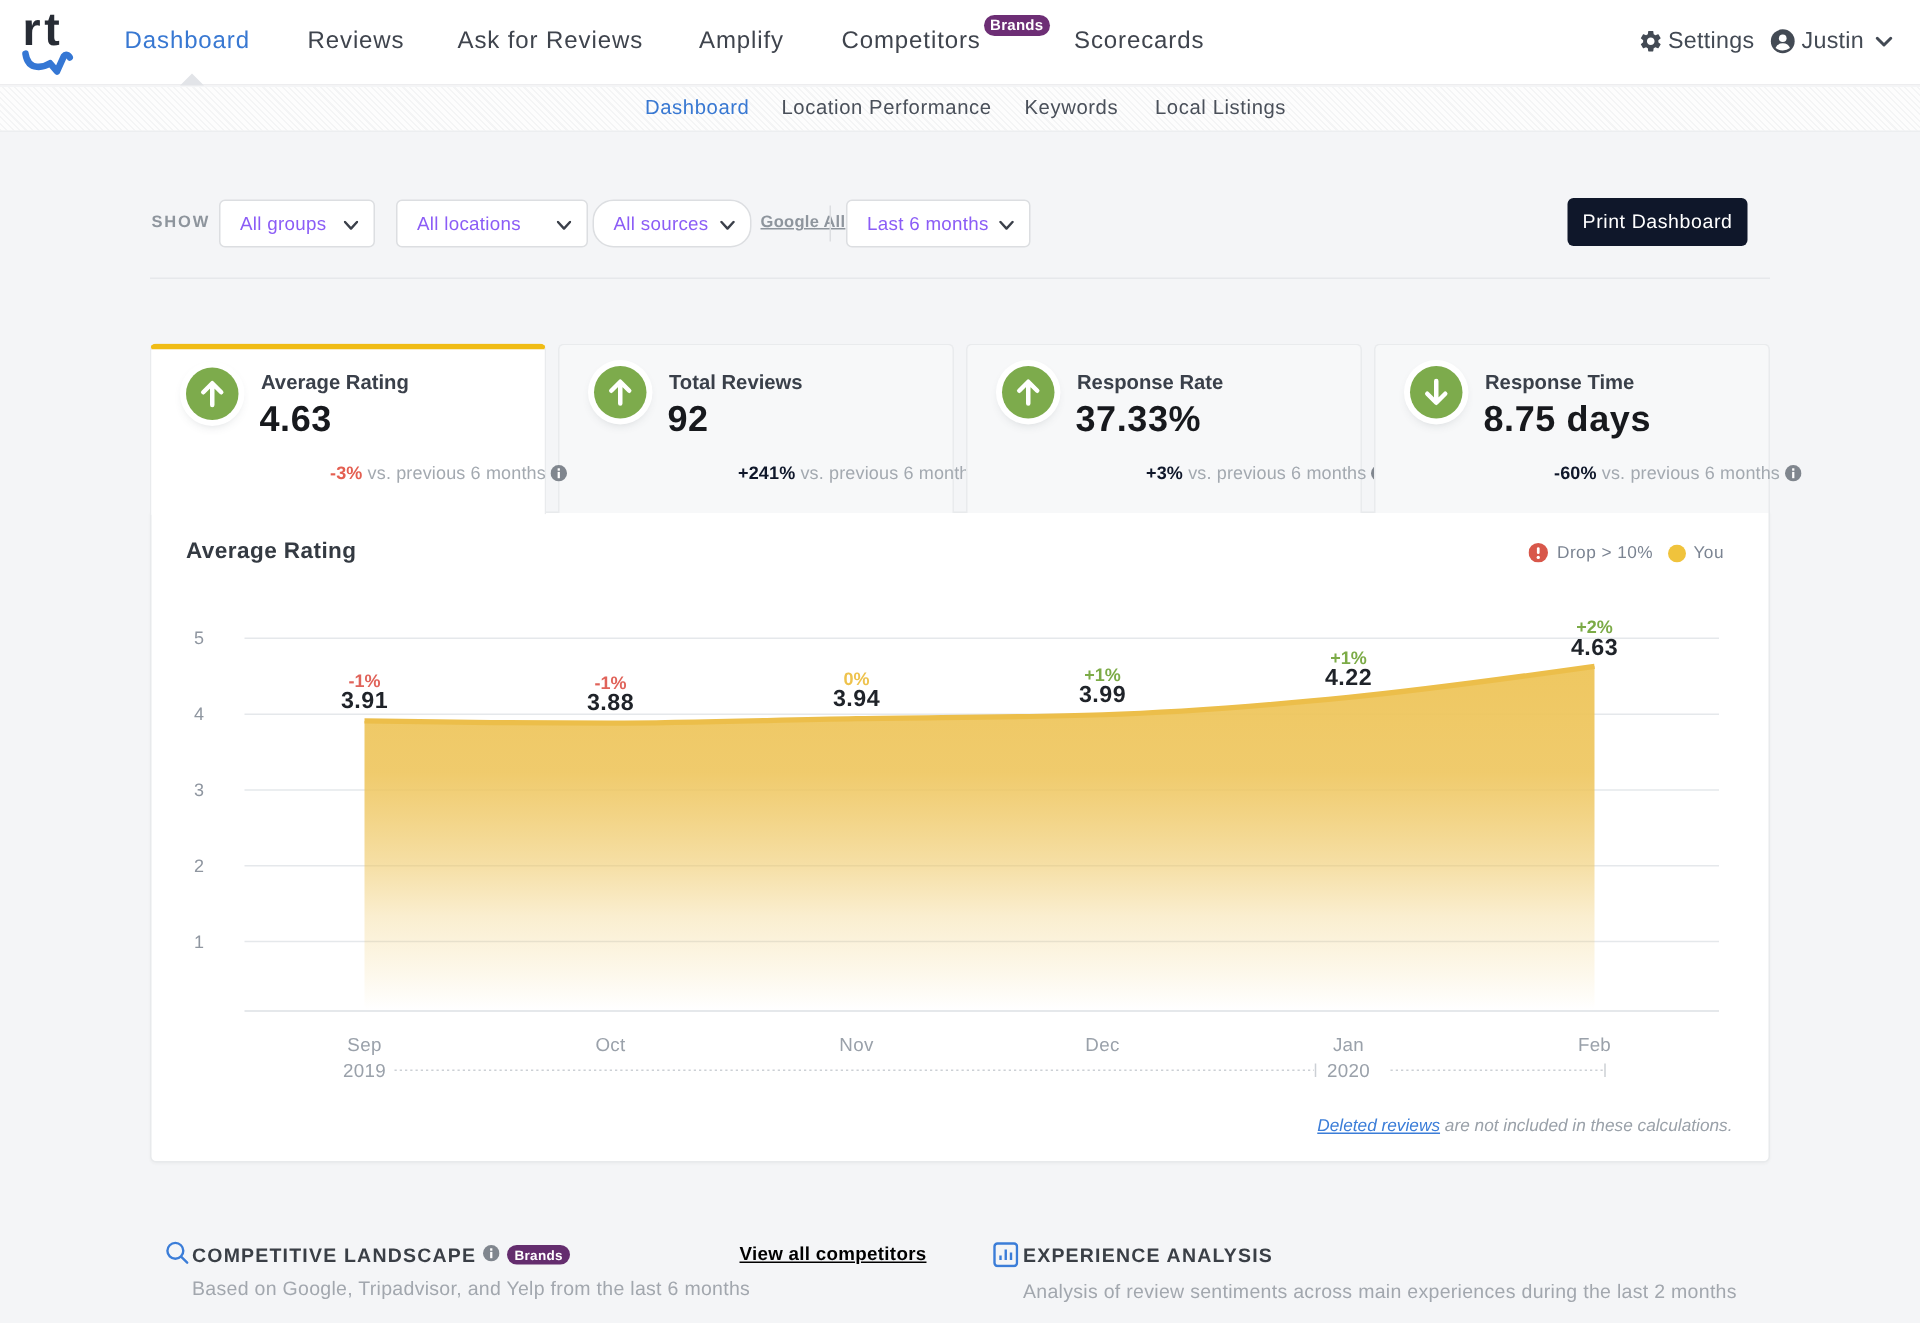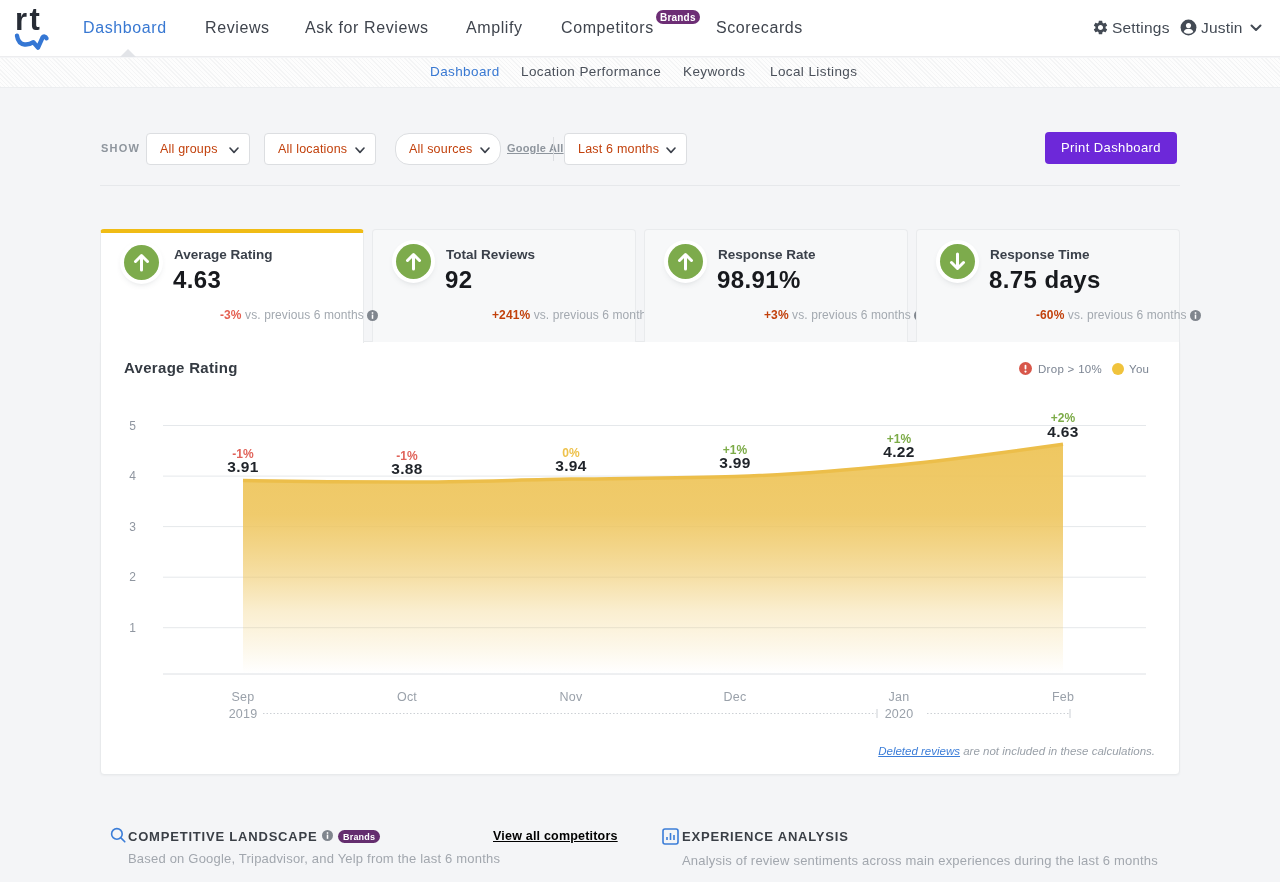--- a/index.html
+++ b/index.html
@@ -13,39 +13,39 @@
 .badge { position:absolute; background:#6d2e75; color:#fff; font-size:10px; font-weight:bold; letter-spacing:0.2px; border-radius:8px; padding:2px 4px 1px; }
 
 .subnav { position:absolute; left:0; top:58px; width:1280px; height:30px;
   background:#fdfdfd;
   background-image:repeating-linear-gradient(45deg, rgba(125,135,145,0.07) 0px, rgba(125,135,145,0.07) 1px, rgba(255,255,255,0) 1px, rgba(255,255,255,0) 3px);
   border-bottom:1px solid #eceef0; }
 .subitem { position:absolute; top:64px; font-size:13.5px; color:#4a505a; letter-spacing:0.4px; white-space:nowrap; }
 .subitem.active { color:#3878d2; }
 
 .show-label { position:absolute; left:101px; top:142px; font-size:11px; color:#8e959d; letter-spacing:1.2px; font-weight:bold; }
-.dd { position:absolute; top:133px; height:32px; background:#fff; border:1px solid #dcdee1; border-radius:4px; font-size:12.5px; color:#c2410c; letter-spacing:0.2px; line-height:30px; padding:0 30px 0 13px; white-space:nowrap; }
+.dd { position:absolute; top:133px; height:32px; background:#fff; border:1px solid #dcdee1; border-radius:4px; font-size:12.5px; color:#8b5cf6; letter-spacing:0.2px; line-height:30px; padding:0 30px 0 13px; white-space:nowrap; }
 .dd .chev { position:absolute; right:10px; top:12.5px; width:10px; height:7px; }
 .clear-all { position:absolute; left:507px; top:142px; font-size:11px; color:#8e959d; font-weight:bold; text-decoration:underline; letter-spacing:0.2px; }
 .vdiv { position:absolute; left:553px; top:137px; width:1px; height:24px; background:#dcdee1; }
-.print-btn { position:absolute; left:1045px; top:132px; width:132px; height:32px; background:#6d28d9; border-radius:4px; color:#fff; font-size:13px; letter-spacing:0.4px; text-align:center; line-height:32px; }
+.print-btn { position:absolute; left:1045px; top:132px; width:120px; height:32px; background:#0f172a; border-radius:4px; color:#fff; font-size:13px; letter-spacing:0.4px; text-align:center; line-height:32px; }
 .filter-hr { position:absolute; left:100px; top:185px; width:1080px; height:1px; background:#e6e8eb; }
 
 .panel { position:absolute; left:100px; top:341px; width:1080px; height:434px; background:#fff; border:1px solid #e8eaec; border-radius:0 0 4px 4px; box-shadow:0 1px 2px rgba(40,50,60,0.04); }
 .card { position:absolute; top:229px; width:264px; height:113px; background:#f7f8f9; border:1px solid #e9ebed; border-bottom:none; border-radius:4px 4px 0 0; }
 .card.selected { background:#fff; border-top:4px solid #f0bc15; height:114px; z-index:3; }
 .icon-circle { position:absolute; left:23px; width:35px; height:35px; border-radius:50%; background:#7dab4c; box-shadow:0 0 0 4px #fff, 0 3px 7px rgba(60,70,80,0.25); }
 .card .icon-circle { top:14px; }
 .card.selected .icon-circle { top:12px; }
 .card-title { position:absolute; left:73px; top:17px; font-size:13.5px; font-weight:bold; color:#3a404a; letter-spacing:0px; }
 .card.selected .card-title { top:14px; }
 .card-value { position:absolute; left:72px; top:36px; font-size:24px; font-weight:bold; color:#17191d; letter-spacing:0.4px; }
 .card.selected .card-value { top:33px; }
 .card-sub { position:absolute; left:73px; top:78px; font-size:12px; color:#a3a9b0; letter-spacing:0.1px; white-space:nowrap;margin-left:46px; }
-.card-sub b.up { color:#c2410c; }
+.card-sub b.up { color:#0f172a; }
 .card-sub b.down { color:#e45f51; }
 .card.selected .card-sub { top:75px; }
 
 .chart-title { position:absolute; left:124px; top:359px; font-size:15px; font-weight:bold; color:#343a42; letter-spacing:0.3px; }
 .legend { position:absolute; top:362.5px; font-size:11.5px; color:#7b8492; letter-spacing:0.3px; }
 .note { position:absolute; top:745px; right:125px; font-size:11.5px; font-style:italic; color:#9aa1a9; }
 .note a { color:#3b7dd8; text-decoration:underline; }
 
 .sec-title { position:absolute; font-size:13px; font-weight:bold; color:#3a3f46; letter-spacing:0.8px; white-space:nowrap; }
 .sec-sub { position:absolute; font-size:13px; color:#a2a7ae; letter-spacing:0.2px; white-space:nowrap; }
@@ -85,21 +85,21 @@
 <div class="subnav"></div>
 <span class="subitem active" style="left:430px;">Dashboard</span>
 <span class="subitem" style="left:521px;">Location Performance</span>
 <span class="subitem" style="left:683px;">Keywords</span>
 <span class="subitem" style="left:770px;">Local Listings</span>
 
 <span class="show-label">SHOW</span>
 <div class="dd" style="left:146px; width:104px;">All groups<svg class="chev" viewBox="0 0 10 7">
       <path d="M1 1 L5 5.4 L9 1" fill="none" stroke="#3b404a" stroke-width="1.6" stroke-linecap="round" stroke-linejoin="round"></path>
     </svg></div>
-<div class="dd" style="left:264px; width:112px;">All locations<svg class="chev" viewBox="0 0 10 7">
+<div class="dd" style="left:264px; width:128px;">All locations<svg class="chev" viewBox="0 0 10 7">
       <path d="M1 1 L5 5.4 L9 1" fill="none" stroke="#3b404a" stroke-width="1.6" stroke-linecap="round" stroke-linejoin="round"></path>
     </svg></div>
 <div class="dd" style="left:395px; width:106px;border-radius:14px;">All sources<svg class="chev" viewBox="0 0 10 7">
       <path d="M1 1 L5 5.4 L9 1" fill="none" stroke="#3b404a" stroke-width="1.6" stroke-linecap="round" stroke-linejoin="round"></path>
     </svg></div>
 <span class="clear-all">Google All</span>
 <div class="vdiv"></div>
 <div class="dd" style="left:564px; width:123px;">Last 6 months<svg class="chev" viewBox="0 0 10 7">
       <path d="M1 1 L5 5.4 L9 1" fill="none" stroke="#3b404a" stroke-width="1.6" stroke-linecap="round" stroke-linejoin="round"></path>
     </svg></div>
@@ -129,21 +129,21 @@
         <circle cx="5.5" cy="5.5" r="5.5" fill="#80868e"></circle>
         <rect x="4.75" y="2.2" width="1.5" height="1.6" fill="#fff"></rect>
         <rect x="4.75" y="4.6" width="1.5" height="4.2" fill="#fff"></rect>
       </svg></div>
 </div>
 <div class="card" style="left:644px;">
   <div class="icon-circle"><svg width="35" height="35" viewBox="0 0 35 35">
         <path d="M17.5 25 V11 M11.5 16.5 L17.5 10.5 L23.5 16.5" fill="none" stroke="#fff" stroke-width="3" stroke-linecap="round" stroke-linejoin="round"></path>
       </svg></div>
   <div class="card-title">Response Rate</div>
-  <div class="card-value">98.91%</div>
+  <div class="card-value">37.33%</div>
   <div class="card-sub"><b class="up">+3%</b> vs. previous 6 months <svg width="11" height="11" viewBox="0 0 11 11" style="vertical-align:-2px;">
         <circle cx="5.5" cy="5.5" r="5.5" fill="#80868e"></circle>
         <rect x="4.75" y="2.2" width="1.5" height="1.6" fill="#fff"></rect>
         <rect x="4.75" y="4.6" width="1.5" height="4.2" fill="#fff"></rect>
       </svg></div>
 </div>
 <div class="card" style="left:916px;">
   <div class="icon-circle"><svg width="35" height="35" viewBox="0 0 35 35">
         <path d="M17.5 10 V24 M11.5 18.5 L17.5 24.5 L23.5 18.5" fill="none" stroke="#fff" stroke-width="3" stroke-linecap="round" stroke-linejoin="round"></path>
       </svg></div>
@@ -252,13 +252,13 @@
 <span class="pill" style="left:338px; top:830px;">Brands</span>
 <span class="view-all">View all competitors</span>
 <span class="sec-sub" style="left:128px; top:851px;">Based on Google, Tripadvisor, and Yelp from the last 6 months</span>
 <svg class="abs" style="left:662px; top:828px;" width="17" height="17" viewBox="0 0 17 17">
   <rect x="1" y="1" width="15" height="15" rx="2" fill="none" stroke="#3b7dd8" stroke-width="1.6"></rect>
   <line x1="5" y1="12" x2="5" y2="9" stroke="#3b7dd8" stroke-width="1.6"></line>
   <line x1="8.5" y1="12" x2="8.5" y2="5" stroke="#3b7dd8" stroke-width="1.6"></line>
   <line x1="12" y1="12" x2="12" y2="7" stroke="#3b7dd8" stroke-width="1.6"></line>
 </svg>
 <span class="sec-title" style="left:682px; top:829px;">EXPERIENCE ANALYSIS</span>
-<span class="sec-sub" style="left:682px; top:853px;">Analysis of review sentiments across main experiences during the last 6 months</span>
+<span class="sec-sub" style="left:682px; top:853px;">Analysis of review sentiments across main experiences during the last 2 months</span>
 
 </body></html>

